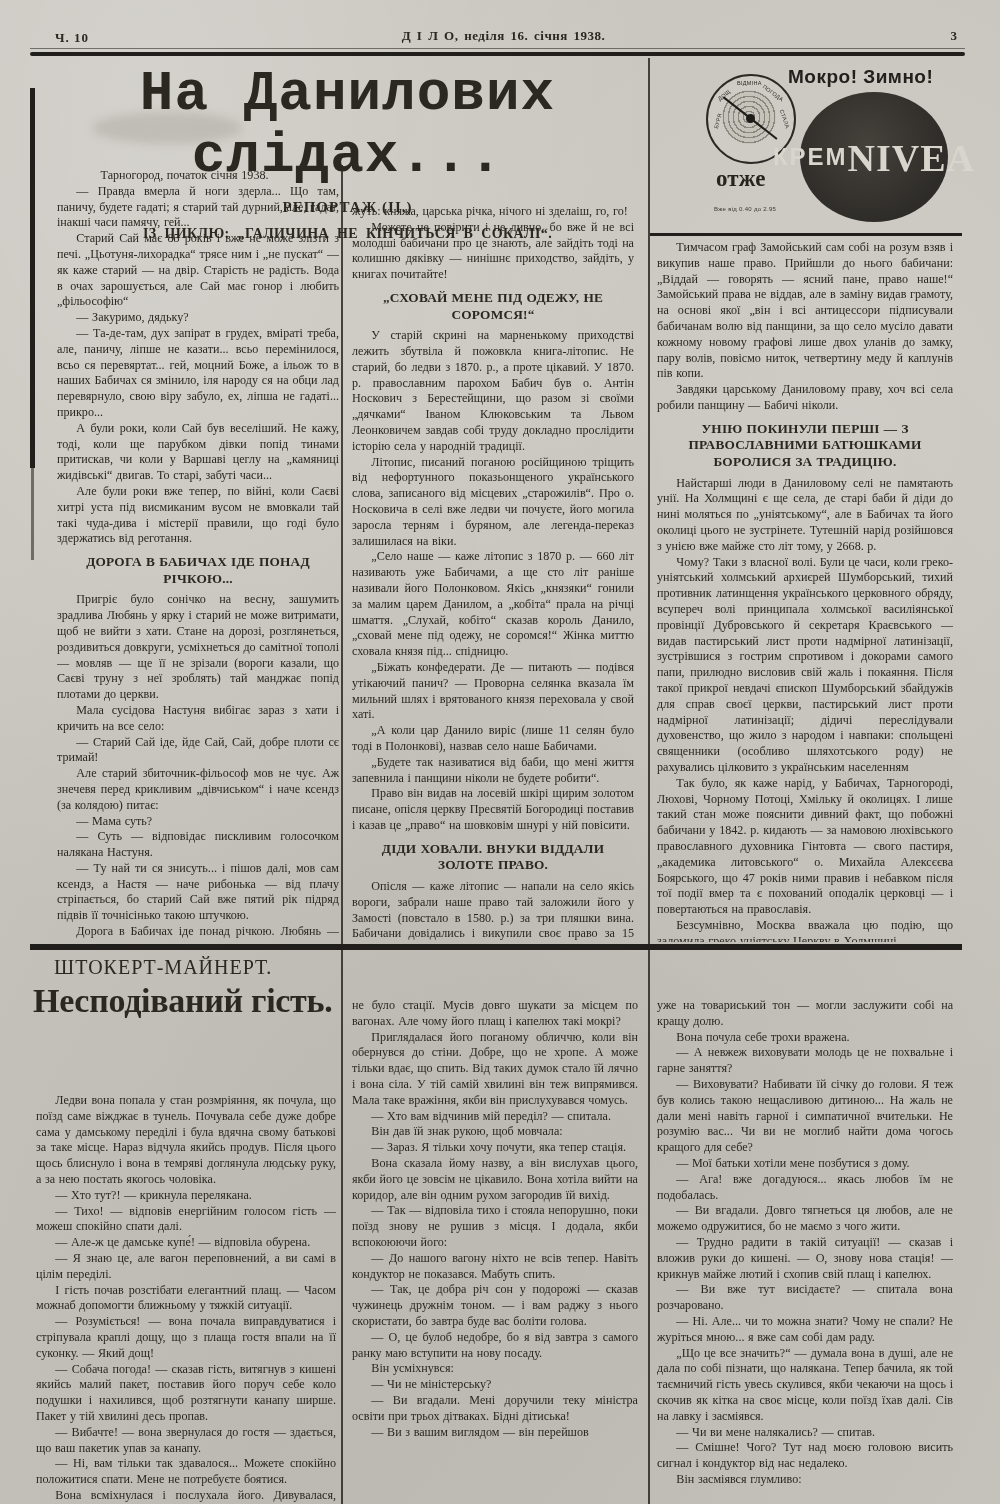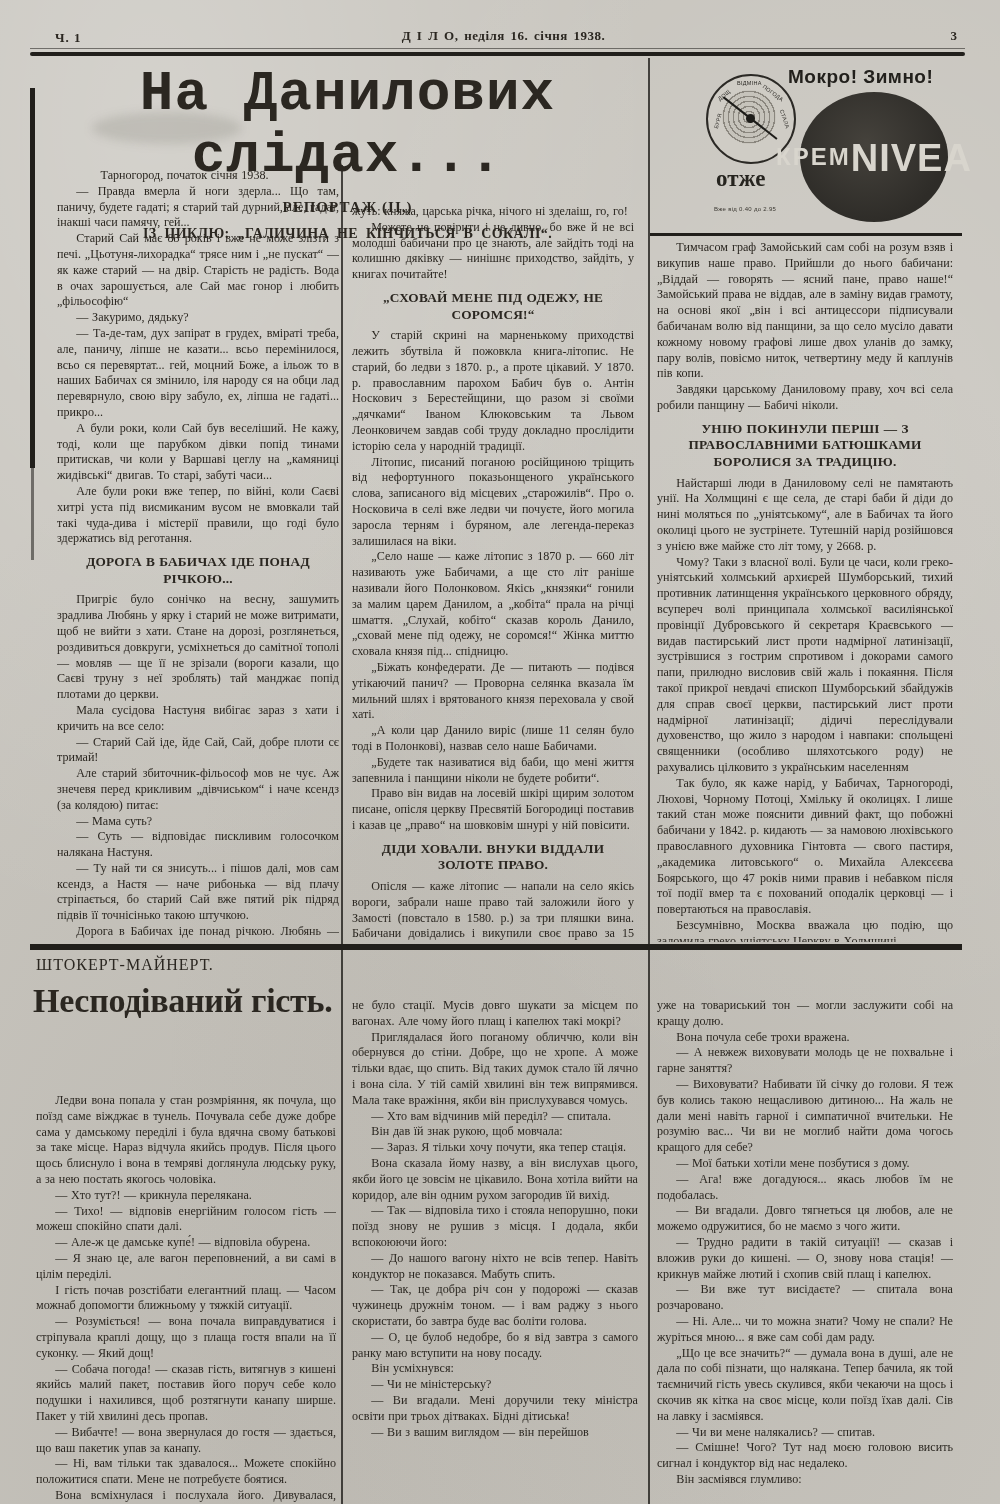--- a/index.html
+++ b/index.html
@@ -43,53 +43,53 @@
   .a1c3{left:657px;top:240px;width:296px;height:702px;}
   
   .ad{position:absolute;left:700px;top:60px;width:262px;height:172px;}
   .ad .shout{position:absolute;left:88px;top:6px;font-family:"Liberation Sans",sans-serif;
     font-weight:bold;font-size:19px;letter-spacing:.5px;color:#22201c;}
   .badge{position:absolute;left:100px;top:32px;width:148px;height:130px;border-radius:50%;
     background:radial-gradient(circle at 45% 40%, #45423c, #2e2c28 70%);
     display:flex;flex-direction:row;align-items:center;justify-content:center;color:#d8d5cd;
     font-family:"Liberation Sans",sans-serif;font-weight:bold;}
   .badge .krem{font-size:24px;letter-spacing:2px;}
-  .badge .nivea{font-size:38px;letter-spacing:1px;margin-top:2px;}
+  .badge .nivea{font-size:38px;letter-spacing:1px;margin-top:2px;font-family:Liberation Serif, serif;}
   .otzhe{position:absolute;left:16px;top:106px;font-family:Liberation Serif, serif;
     font-weight:bold;font-size:23px;color:#26241f;}
   .fineprint{position:absolute;left:14px;top:146px;font-size:6px;font-family:"Liberation Sans",sans-serif;
     color:#3a3731;letter-spacing:.3px;}
   .baro{position:absolute;left:6px;top:14px;width:86px;height:86px;border-radius:50%;
     border:2px solid #2b2925;background:#cfccc5;}
   .baro .rings{position:absolute;left:14px;top:14px;width:54px;height:54px;border-radius:50%;
     background:repeating-radial-gradient(circle, #8a867e 0 1.5px, #c6c3bb 1.5px 5px);}
   .baro .needle{position:absolute;left:8px;top:41px;width:68px;height:2.4px;background:#1d1c19;
     transform:rotate(38deg);transform-origin:50% 50%;}
   .baro .hub{position:absolute;left:38px;top:38px;width:9px;height:9px;border-radius:50%;background:#1d1c19;}
   .baro .lbl{position:absolute;font-size:5.5px;font-family:"Liberation Sans",sans-serif;color:#2b2925;letter-spacing:.3px;}
   .lb1{left:2px;top:42px;transform:rotate(-75deg);}
   .lb2{left:9px;top:16px;transform:rotate(-38deg);}
   .lb3{left:29px;top:4px;}
   .lb4{left:53px;top:14px;transform:rotate(36deg);}
   .lb5{left:67px;top:40px;transform:rotate(72deg);}
   
-  .kicker{position:absolute;left:36px;top:956px;font-size:16px;letter-spacing:1px;color:#2b2721;}
+  .kicker{position:absolute;left:54px;top:956px;font-size:20px;letter-spacing:1px;color:#2b2721;}
   .a2title{position:absolute;left:33px;top:982px;width:305px;font-size:34px;font-weight:bold;
     letter-spacing:-.3px;line-height:1.1;}
   .a2c1{left:36px;top:1056px;width:300px;height:444px;margin-top:37px;}
   .a2c2{left:352px;top:962px;width:286px;height:538px;}
   .a2c3{left:657px;top:962px;width:296px;height:538px;}
 </style>
 </head>
 <body>
 
 <div class="page">
 
   <div class="hdr">
-    <span class="issue">Ч. 1</span>
+    <span class="issue">Ч. 10</span>
     <span class="mast">Д І Л О,  неділя 16. січня 1938.</span>
     <span class="pageno">3</span>
   </div>
   <div class="rule r-thin"></div>
   <div class="rule r-head"></div>
   <div class="rule v1"></div>
   <div class="rule v2"></div>
   <div class="rule leftbar"></div>
   <div class="rule leftbar2"></div>
   <div class="smudge"></div>

